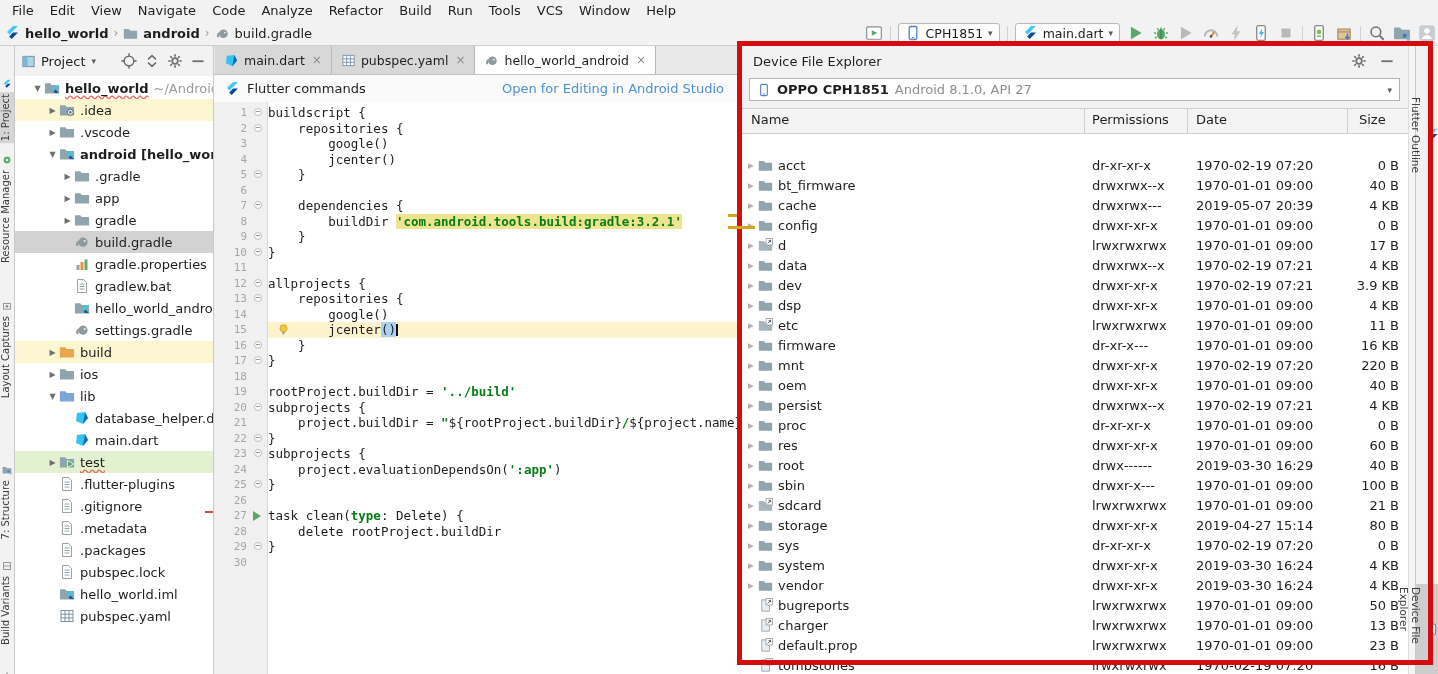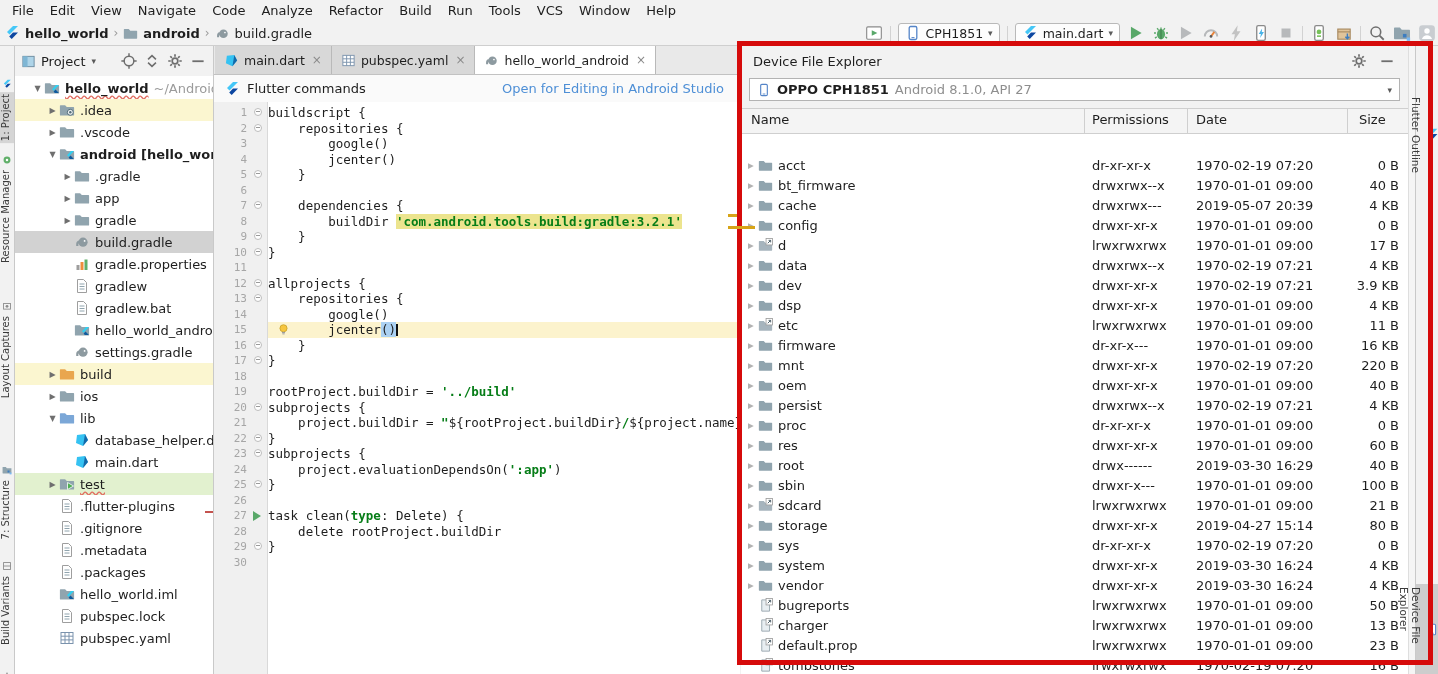--- a/index.html
+++ b/index.html
@@ -432,29 +432,20 @@
           </span>
           <span class="">gradle.properties</span>
         </div>
         <div class="trow" style="padding-left: 59px;">
           <span class="ticon">
             <svg viewBox="0 0 16 16">
               <path d="M3.5 1.5h6l3 3v10h-9z" fill="#fff" stroke="#9e9e9e"></path>
               <path d="M5.5 6h5M5.5 8.5h5M5.5 11h5" stroke="#90a4ae"></path>
             </svg>
           </span>
-          <span class="">gradlew</span>
-        </div>
-        <div class="trow" style="padding-left: 59px;">
-          <span class="ticon">
-            <svg viewBox="0 0 16 16">
-              <path d="M3.5 1.5h6l3 3v10h-9z" fill="#fff" stroke="#9e9e9e"></path>
-              <path d="M5.5 6h5M5.5 8.5h5M5.5 11h5" stroke="#90a4ae"></path>
-            </svg>
-          </span>
           <span class="">gradlew.bat</span>
         </div>
         <div class="trow" style="padding-left: 59px;">
           <span class="ticon">
             <svg viewBox="0 0 16 16">
               <path d="M1.5 3.2h4.6l1.7 1.9h6.7c.3 0 .6.3.6.6v7.2c0 .3-.3.6-.6.6H1.5c-.3 0-.6-.3-.6-.6V3.8c0-.3.3-.6.6-.6z" fill="#90a4ae"></path>
               <polygon points="12,5 15,5 9.5,10.7 8,9.2" fill="#2fd0f2"></polygon>
               <polygon points="11.6,9.6 14.8,13 10.8,13 9.6,11.6" fill="#0d5a9e"></polygon>
             </svg>
           </span>
@@ -562,36 +553,36 @@
               <path d="M3.5 1.5h6l3 3v10h-9z" fill="#fff" stroke="#9e9e9e"></path>
               <path d="M5.5 6h5M5.5 8.5h5M5.5 11h5" stroke="#90a4ae"></path>
             </svg>
           </span>
           <span class="">.packages</span>
         </div>
         <div class="trow" style="padding-left: 31px;">
           <span class="arr"></span>
           <span class="ticon">
             <svg viewBox="0 0 16 16">
+              <path d="M3.5 1.5h6l3 3v10h-9z" fill="#fff" stroke="#9e9e9e"></path>
+              <path d="M5.5 6h5M5.5 8.5h5M5.5 11h5" stroke="#90a4ae"></path>
+            </svg>
+          </span>
+          <span class="">pubspec.lock</span>
+        </div>
+        <div class="trow" style="padding-left: 31px;">
+          <span class="arr"></span>
+          <span class="ticon">
+            <svg viewBox="0 0 16 16">
               <path d="M1.5 3.2h4.6l1.7 1.9h6.7c.3 0 .6.3.6.6v7.2c0 .3-.3.6-.6.6H1.5c-.3 0-.6-.3-.6-.6V3.8c0-.3.3-.6.6-.6z" fill="#90a4ae"></path>
               <polygon points="12,5 15,5 9.5,10.7 8,9.2" fill="#2fd0f2"></polygon>
               <polygon points="11.6,9.6 14.8,13 10.8,13 9.6,11.6" fill="#0d5a9e"></polygon>
             </svg>
           </span>
           <span class="">hello_world.iml</span>
-        </div>
-        <div class="trow" style="padding-left: 31px;">
-          <span class="arr"></span>
-          <span class="ticon">
-            <svg viewBox="0 0 16 16">
-              <path d="M3.5 1.5h6l3 3v10h-9z" fill="#fff" stroke="#9e9e9e"></path>
-              <path d="M5.5 6h5M5.5 8.5h5M5.5 11h5" stroke="#90a4ae"></path>
-            </svg>
-          </span>
-          <span class="">pubspec.lock</span>
         </div>
         <div class="trow" style="padding-left: 31px;">
           <span class="arr"></span>
           <span class="ticon">
             <svg viewBox="0 0 16 16">
               <g stroke="#7b93ad" fill="#fff">
                 <rect x="2" y="2.5" width="12" height="11"></rect>
                 <path d="M2 6.2h12M2 9.9h12M6 2.5v11M10 2.5v11"></path>
               </g>
             </svg>

